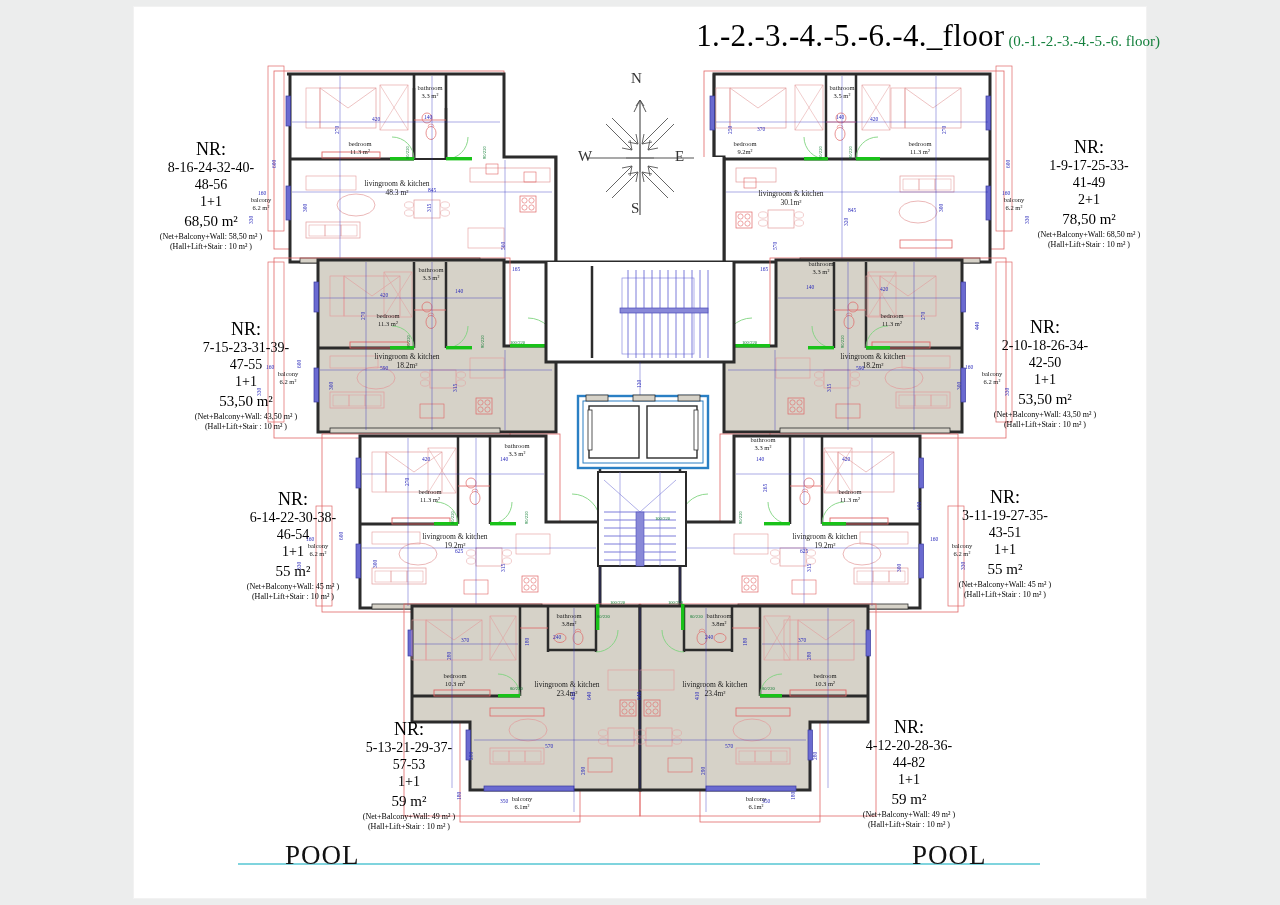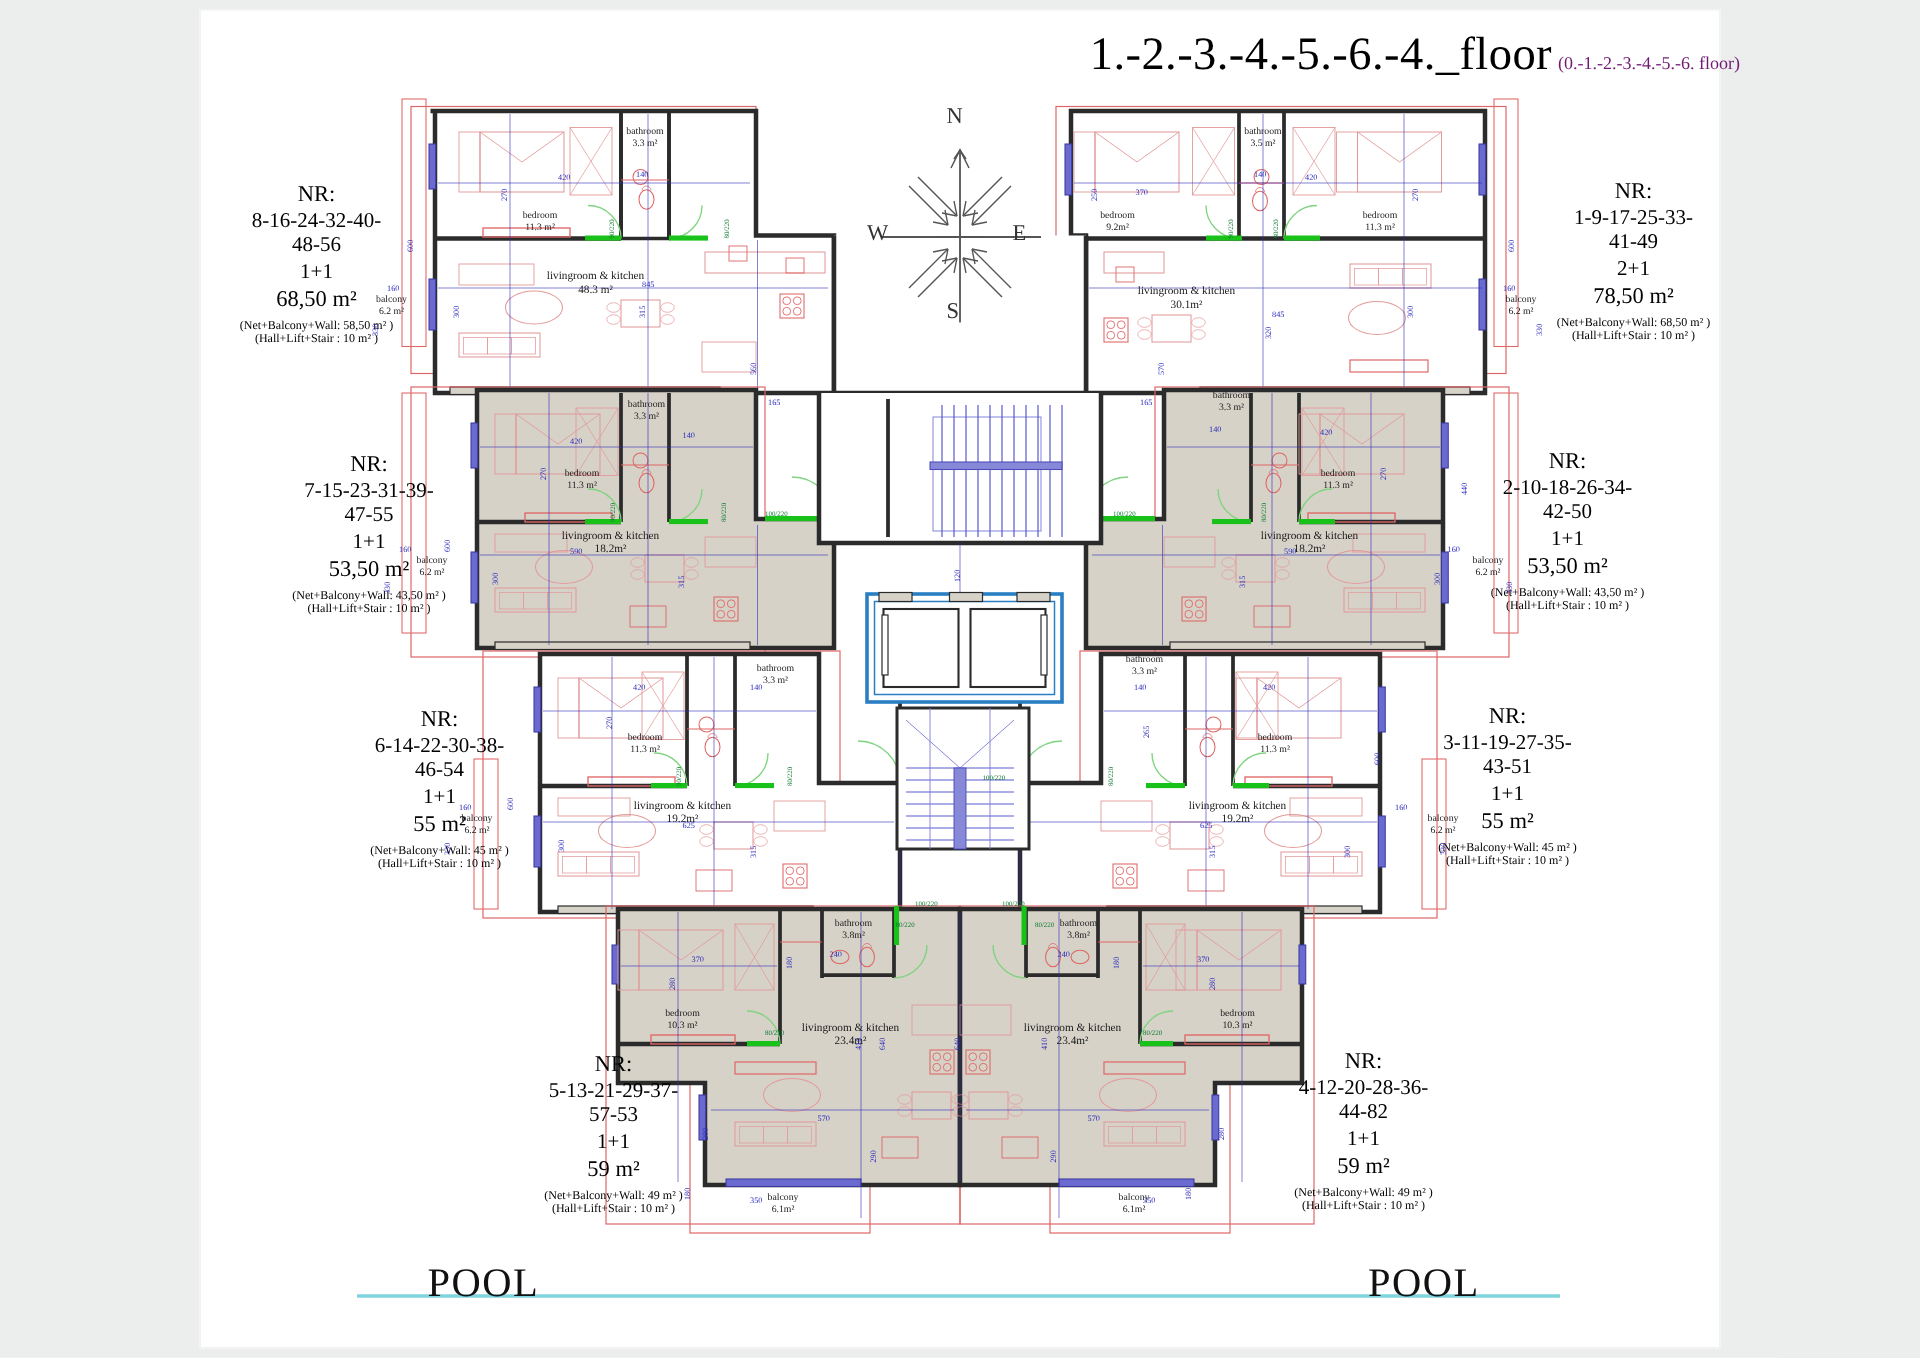--- a/index.html
+++ b/index.html
@@ -33,32 +33,32 @@
     white-space: nowrap;
   }
   .title-main {
     font-family: "Liberation Serif", serif;
     font-size: 31px;
     color: #000;
     letter-spacing: 0.3px;
   }
   .title-sub {
     font-family: "Liberation Serif", serif;
-    font-size: 12px;
-    color: #701a75;
+    font-size: 15px;
+    color: #15803d;
   }
 
   .nrblock {
     position: absolute;
     text-align: center;
     color: #000;
     line-height: 1.18;
     white-space: nowrap;
   }
-  .nr-label { font-size: 15px; }
+  .nr-label { font-size: 18px; margin-top: 17px; }
   .nr-code  { font-size: 14px; }
   .nr-code2 { font-size: 14px; }
   .nr-type  { font-size: 14px; margin-top: 1px; }
   .nr-area  { font-size: 15px; margin-top: 2px; }
   .nr-note  { font-size: 8px; margin-top: 2px; }
   .nr-note2 { font-size: 8px; }
 
   .room {
     position: absolute;
     text-align: center;

